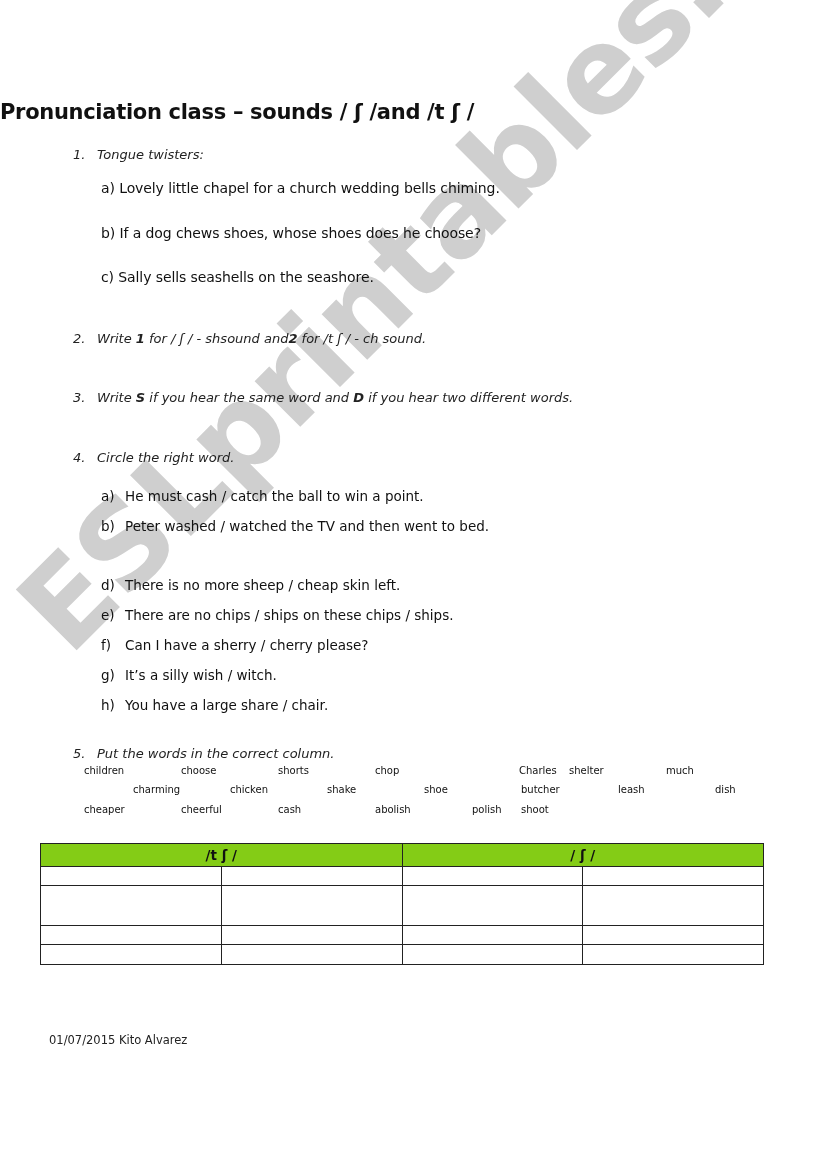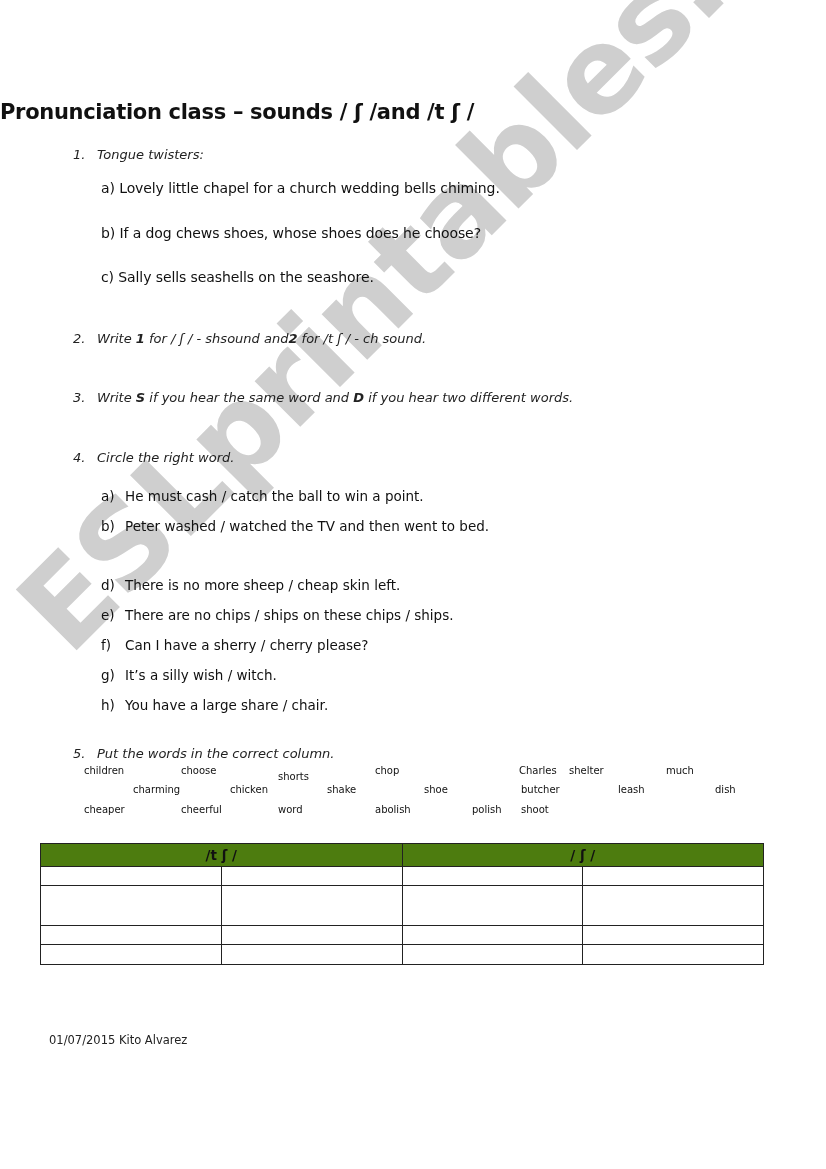--- a/index.html
+++ b/index.html
@@ -25,21 +25,21 @@
     .twister { position: absolute; left: 101px; font-size: 14px; color: #111; letter-spacing: -0.1px; text-align: right; }
 
     .item { position: absolute; left: 101px; font-size: 13.5px; color: #111; }
     .item .lbl { display: inline-block; width: 24px; }
 
     .wordrow { position: absolute; left: 84px; width: 660px; height: 18px; font-size: 10px; text-decoration: underline; }
     .wordrow span { position: absolute; top: 0; white-space: nowrap; }
 
     table.sort { position: absolute; left: 40px; top: 843px; width: 724px;
                  border-collapse: collapse; table-layout: fixed; }
-    table.sort th { background: #4d7c0f; color: #111; font-weight: bold; font-size: 13.5px;
+    table.sort th { background: #84cc16; color: #111; font-weight: bold; font-size: 13.5px;
                     height: 22px; border: 1px solid #222; padding: 0; }
     table.sort td { border: 1px solid #222; padding: 0; }
     .r1 td { height: 18px; } .r2 td { height: 39px; } .r3 td { height: 18px; } .r4 td { height: 19px; }
 
     .footer { position: absolute; left: 49px; top: 1033px; font-size: 11.5px; color: #222; }
   </style>
 </head>
 <body>
 
 <div class="page">
@@ -78,39 +78,39 @@
     <div class="item" style="top:667px;"><span class="lbl">g)</span><span>It’s a silly wish / witch.</span></div>
     <div class="item" style="top:697px;"><span class="lbl">h)</span><span>You have a large share / chair.</span></div>
 
     <div class="q" style="top:746px;">
       <span class="num">5.</span><span>Put the words in the correct column.</span>
     </div>
 
     <div class="wordrow" style="top:765px;">
       <span style="left:0px;">children</span>
       <span style="left:97px;">choose</span>
-      <span style="left:194px;margin-top:6px;">shorts</span>
+      <span style="left:194px;">shorts</span>
       <span style="left:291px;">chop</span>
       <span style="left:388px;margin-left:47px;">Charles</span>
       <span style="left:485px;">shelter</span>
       <span style="left:582px;">much</span>
     </div>
     <div class="wordrow" style="top:784px;">
       <span style="left:49px;">charming</span>
       <span style="left:146px;">chicken</span>
       <span style="left:243px;">shake</span>
       <span style="left:340px;">shoe</span>
       <span style="left:437px;">butcher</span>
       <span style="left:534px;">leash</span>
       <span style="left:631px;">dish</span>
     </div>
     <div class="wordrow" style="top:804px;">
       <span style="left:0px;">cheaper</span>
       <span style="left:97px;">cheerful</span>
-      <span style="left:194px;">word</span>
+      <span style="left:194px;">cash</span>
       <span style="left:291px;">abolish</span>
       <span style="left:388px;">polish</span>
       <span style="left:437px;">shoot</span>
     </div>
 
     <table class="sort">
       <thead>
         <tr>
           <th colspan="2">/t ʃ /</th>
           <th colspan="2">/ ʃ /</th>

